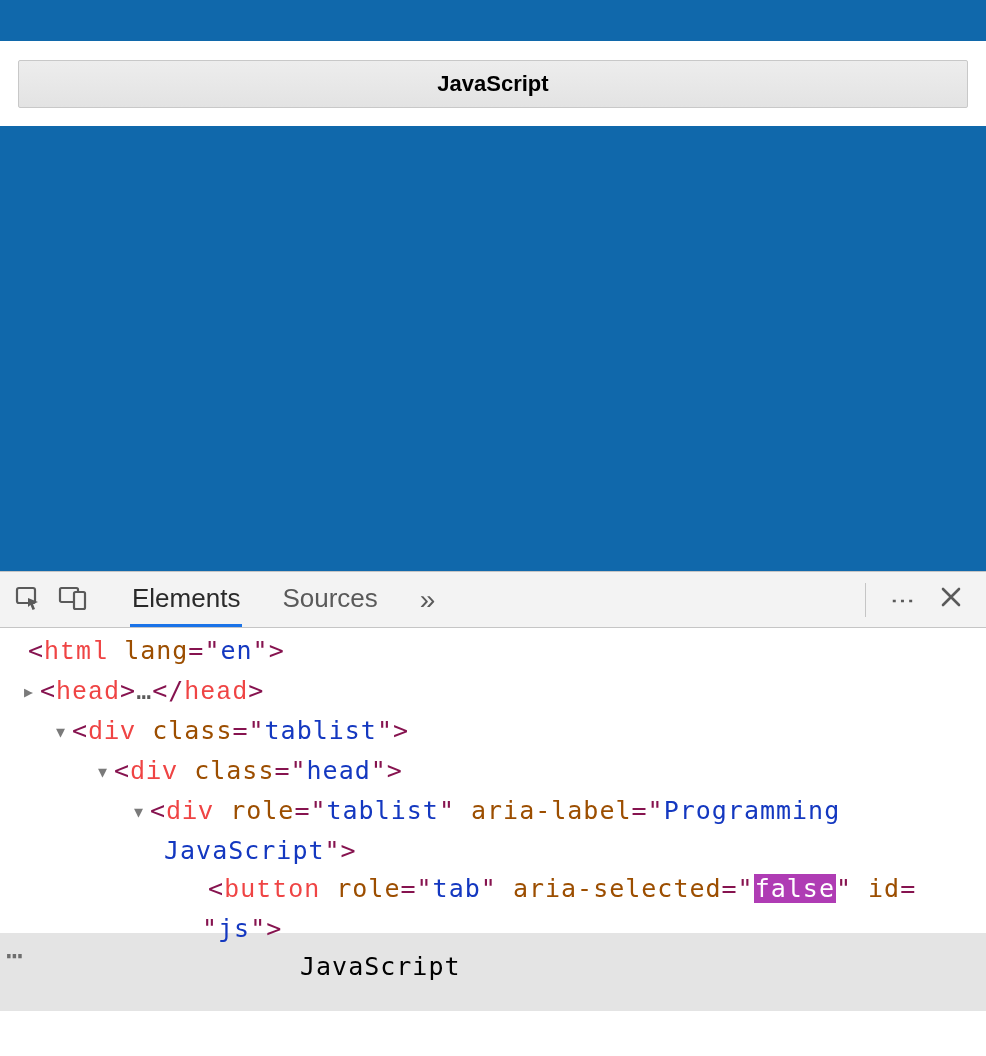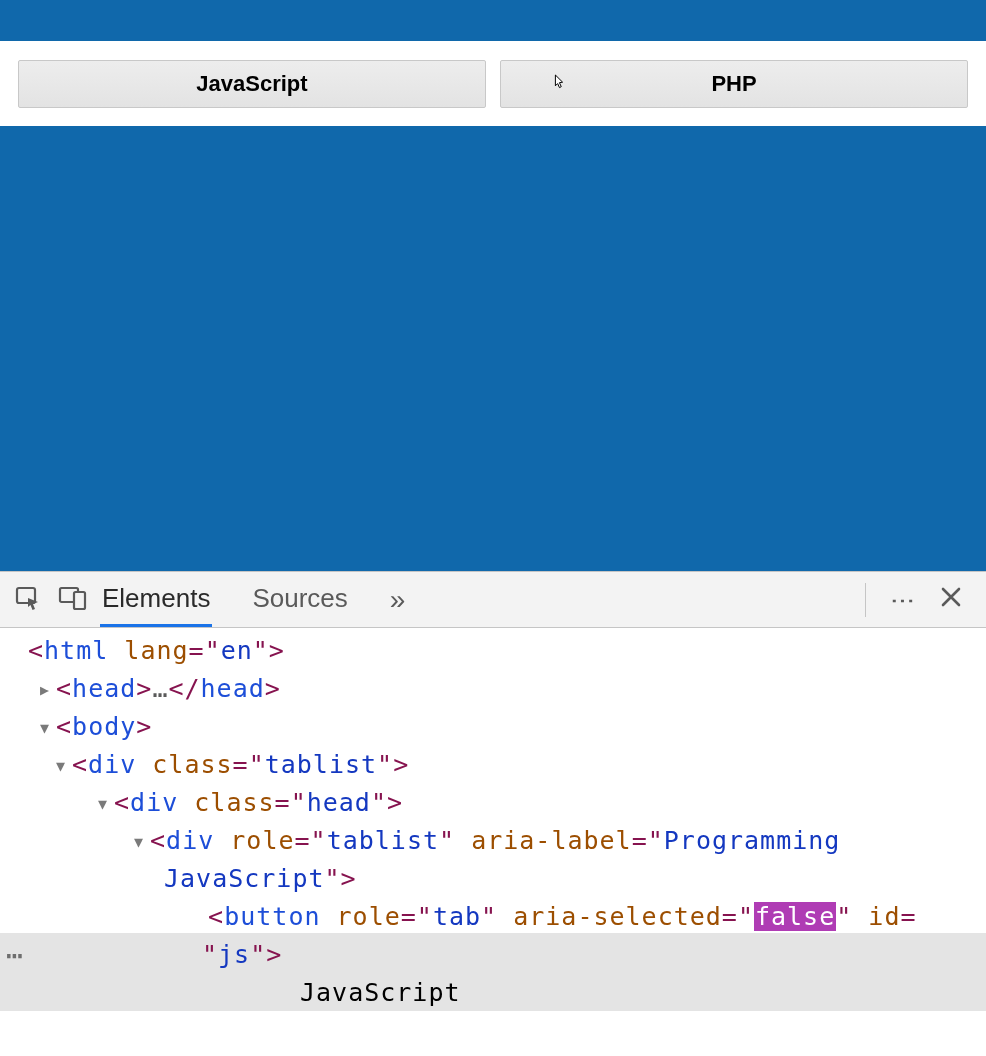--- a/index.html
+++ b/index.html
@@ -78,20 +78,21 @@
     .dt-icon-group {
       display: flex;
       align-items: center;
       gap: 16px;
       padding: 0 12px 0 4px;
     }
     .dt-tabs {
       display: flex;
       align-items: stretch;
       height: 100%;
+      margin-left: 30px;
       gap: 38px;
     }
     .dt-tab {
       display: flex;
       align-items: center;
       font-size: 26px;
       color: #5a5a5a;
       border-bottom: 3px solid transparent;
       padding: 0 2px;
       cursor: pointer;
@@ -136,29 +137,29 @@
       flex: 1;
       font-family: "SF Mono", Menlo, Consolas, monospace;
       font-size: 25px;
       letter-spacing: 1px;
       padding: 4px 0 0 0;
       line-height: 1.52;
       overflow: hidden;
       position: relative;
     }
     .line { white-space: pre; padding-left: 28px; }
-    .indent1 { padding-left: 40px; }
+    .indent1 { padding-left: 24px; }
     .indent2 { padding-left: 56px; }
     .indent3 { padding-left: 98px; }
     .indent4 { padding-left: 134px; }
     .cont4   { padding-left: 164px; }
     .indent5 { padding-left: 176px; }
     .cont5   { padding-left: 202px; }
     .indent6 { padding-left: 300px; }
-    .tag  { color: #1d4ed8; }
+    .tag  { color: #ef4444; font-family: Liberation Mono, monospace; }
     .attr { color: #9c4e00; }
     .str  { color: #1438c0; }
     .punc { color: #86134f; }
     .ellips { color: #5a5a5a; }
     .arrow-right::before { content: "▶"; font-size: 15px; color: #7a7a7a; margin-right: 6px; position: relative; top: -2px; }
     .arrow-down::before  { content: "▼"; font-size: 15px; color: #7a7a7a; margin-right: 6px; position: relative; top: -2px; }
     .sel-row-bg {
       position: absolute;
       left: 0; right: 0;
       height: 78px;
@@ -180,29 +181,20 @@
       z-index: 2;
     }
   </style>
 </head>
 <body>
 
 <div class="page-area">
   <div class="top-strip"></div>
   <div class="tabs-row">
     <button class="tab-btn">JavaScript</button>
-    <button class="tab-btn">
-      <span class="pointer-cursor">
-        <svg viewBox="0 0 20 24" width="18" height="22">
-          <path d="M6 2 L6 14 L8.5 11.5 L10.5 16 L12.5 15 L10.5 10.5 L14 10 Z" fill="#fff" stroke="#000" stroke-width="1.1"></path>
-          <path d="M7 1 C7 1 7 0.5 7.8 0.5 C8.6 0.5 8.6 1 8.6 1 L8.6 4 M9.4 1.4 C9.4 1.4 9.4 0.9 10.2 0.9 C11 0.9 11 1.4 11 1.4 L11 4" fill="none" stroke="#000" stroke-width="1" opacity="0"></path>
-        </svg>
-      </span>
-      <span>PHP</span>
-    </button>
   </div>
   <div class="content-area"></div>
 </div>
 
 <div class="devtools">
   <div class="dt-toolbar">
     <div class="dt-icon-group">
       <span>
         <svg width="28" height="28" viewBox="0 0 28 28">
           <rect x="3" y="4" width="18" height="15" rx="2" fill="none" stroke="#5a5a5a" stroke-width="2.2"></rect>
@@ -233,21 +225,20 @@
   </div>
 
   <div class="dom-tree">
     <div class="sel-row-bg" style="top:305px;"></div>
     <span class="sel-dots" style="top:307px;">⋯</span>
 
     <div class="line"><span class="punc">&lt;</span><span class="tag">html</span> <span class="attr">lang</span><span class="punc">=</span><span class="punc">"</span><span class="str">en</span><span class="punc">"</span><span class="punc">&gt;</span></div>
 
     <div class="line indent1 arrow-right"><span class="punc">&lt;</span><span class="tag">head</span><span class="punc">&gt;</span><span class="ellips">…</span><span class="punc">&lt;/</span><span class="tag">head</span><span class="punc">&gt;</span></div>
 
-    <div class="line indent1 arrow-down"><span class="punc">&lt;</span><span class="tag">body</span><span class="punc">&gt;</span></div>
 
     <div class="line indent2 arrow-down"><span class="punc">&lt;</span><span class="tag">div</span> <span class="attr">class</span><span class="punc">=</span><span class="punc">"</span><span class="str">tablist</span><span class="punc">"</span><span class="punc">&gt;</span></div>
 
     <div class="line indent3 arrow-down"><span class="punc">&lt;</span><span class="tag">div</span> <span class="attr">class</span><span class="punc">=</span><span class="punc">"</span><span class="str">head</span><span class="punc">"</span><span class="punc">&gt;</span></div>
 
     <div class="line indent4 arrow-down"><span class="punc">&lt;</span><span class="tag">div</span> <span class="attr">role</span><span class="punc">=</span><span class="punc">"</span><span class="str">tablist</span><span class="punc">"</span> <span class="attr">aria-label</span><span class="punc">=</span><span class="punc">"</span><span class="str">Programming </span></div>
     <div class="line cont4"><span class="str">JavaScript</span><span class="punc">"</span><span class="punc">&gt;</span></div>
 
     <div class="line indent5">  <span class="punc">&lt;</span><span class="tag">button</span> <span class="attr">role</span><span class="punc">=</span><span class="punc">"</span><span class="str">tab</span><span class="punc">"</span> <span class="attr">aria-selected</span><span class="punc">=</span><span class="punc">"</span><span class="hl-false">false</span><span class="punc">"</span> <span class="attr">id</span><span class="punc">=</span></div>
     <div class="line cont5"><span class="punc">"</span><span class="str">js</span><span class="punc">"</span><span class="punc">&gt;</span></div>

